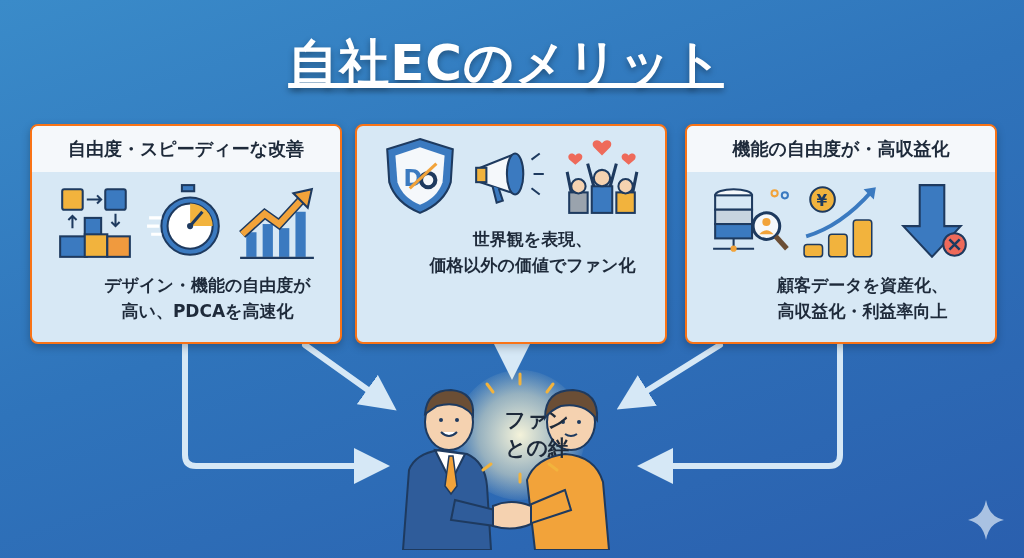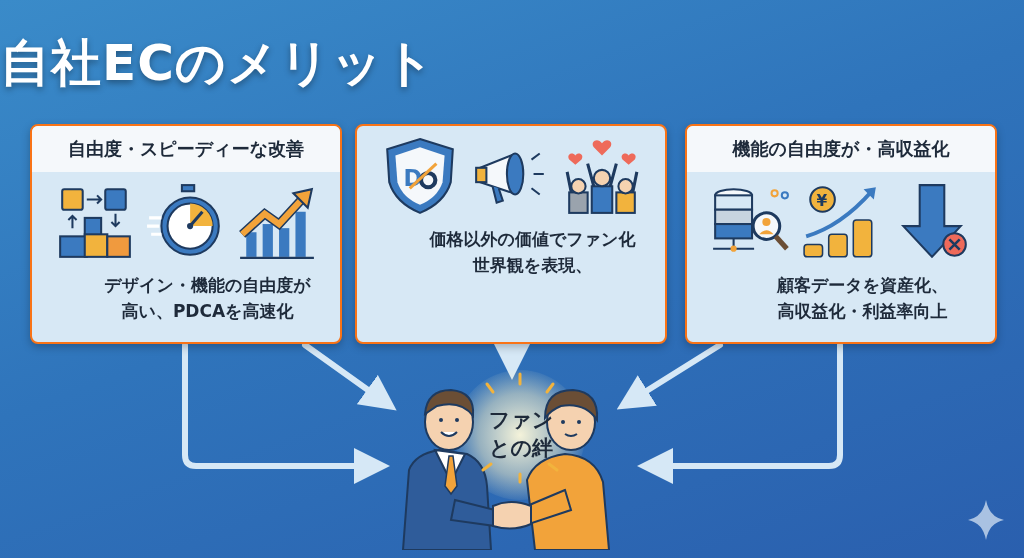--- a/index.html
+++ b/index.html
@@ -4,23 +4,24 @@
 <style>
   * { margin: 0; padding: 0; box-sizing: border-box; }
   html, body { width: 1024px; height: 558px; overflow: hidden; }
   body {
     font-family: "DejaVu Sans", sans-serif;
     background: linear-gradient(160deg, #3a8bc9 0%, #2f74bb 45%, #2a5fae 100%);
     position: relative;
   }
   .title {
     position: absolute; left: 0; right: 12px; top: 30px;
-    text-align: left; color: #fff;
+    text-align: center; color: #fff;
     font-size: 50px; font-weight: bold; letter-spacing: 1px;
     text-shadow: 0 3px 6px rgba(0,0,0,0.35);
+    text-decoration: underline;
   }
   .card {
     position: absolute; top: 124px; width: 312px; height: 220px;
     background: #d7e8f5; border-radius: 8px; overflow: hidden;
     box-shadow: 0 3px 8px rgba(0,0,0,0.25);
     border: 2px solid #f97316;
   }
   .card-head {
     height: 46px; background: #f5f8fb;
     display: flex; align-items: center; justify-content: center;
@@ -41,21 +42,21 @@
   #card3 { left: 685px; }
   .arrows { position: absolute; left: 0; top: 0; width: 1024px; height: 558px; pointer-events: none; }
   .center {
     position: absolute; left: 395px; top: 370px; width: 240px; height: 180px;
   }
   .glow {
     position: absolute; left: 60px; top: 0; width: 130px; height: 130px; border-radius: 50%;
     background: radial-gradient(circle, rgba(255,250,220,0.95) 0%, rgba(255,245,200,0.5) 45%, rgba(255,255,255,0) 75%);
   }
   .center-label {
-    position: absolute; left: 78px; top: 36px; width: 96px; text-align: center;
+    position: absolute; left: 78px; top: 36px; width: 96px; text-align: right;
     font-size: 21px; font-weight: bold; color: #1e2a3a; line-height: 28px;
   }
   .sparkle { position: absolute; left: 968px; top: 500px; width: 36px; height: 40px; }
 </style>
 </head>
 <body>
 
 <div class="title">自社ECのメリット</div>
 
 <svg class="arrows" viewBox="0 0 1024 558">
@@ -136,22 +137,22 @@
       <rect x="30" y="50" width="20" height="26" fill="#3b7ac0" stroke="#1e3a5f" stroke-width="2"></rect>
       <circle cx="40" cy="42" r="8" fill="#f5d2b0" stroke="#1e3a5f" stroke-width="2"></circle>
       <rect x="8" y="56" width="18" height="20" fill="#9aa3ad" stroke="#1e3a5f" stroke-width="2"></rect>
       <circle cx="17" cy="50" r="7" fill="#f5d2b0" stroke="#1e3a5f" stroke-width="2"></circle>
       <rect x="54" y="56" width="18" height="20" fill="#f2b33d" stroke="#1e3a5f" stroke-width="2"></rect>
       <circle cx="63" cy="50" r="7" fill="#f5d2b0" stroke="#1e3a5f" stroke-width="2"></circle>
       <path d="M10 56 L6 36 M70 56 L74 36 M32 50 L26 28 M48 50 L54 28" stroke="#1e3a5f" stroke-width="3"></path>
     </svg>
   </div>
   <div class="card-body">
+    <div>世界観を表現、</div>
     <div>価格以外の価値でファン化</div>
-    <div>世界観を表現、</div>
   </div>
 </div>
 
 <div class="card" id="card3">
   <div class="card-head">機能の自由度が・高収益化</div>
   <div class="icons">
     <svg viewBox="0 0 80 80">
       <ellipse cx="24" cy="14" rx="18" ry="6" fill="#f5f8fb" stroke="#1e3a5f" stroke-width="2"></ellipse>
       <rect x="6" y="14" width="36" height="14" fill="#d7e8f5" stroke="#1e3a5f" stroke-width="2"></rect>
       <rect x="6" y="28" width="36" height="14" fill="#c7d4e0" stroke="#1e3a5f" stroke-width="2"></rect>

